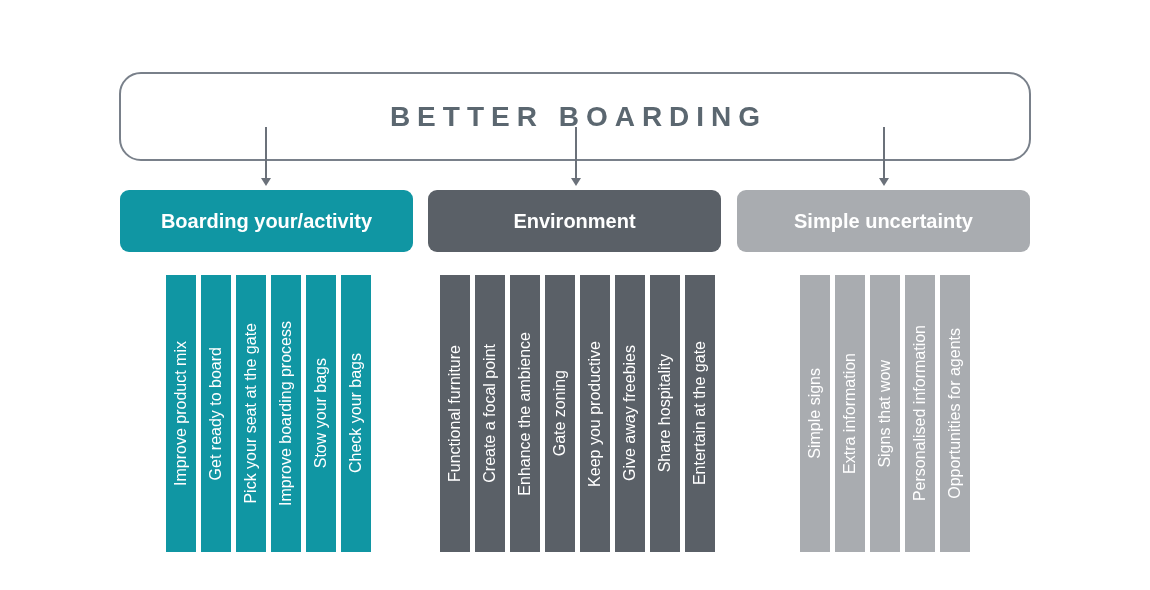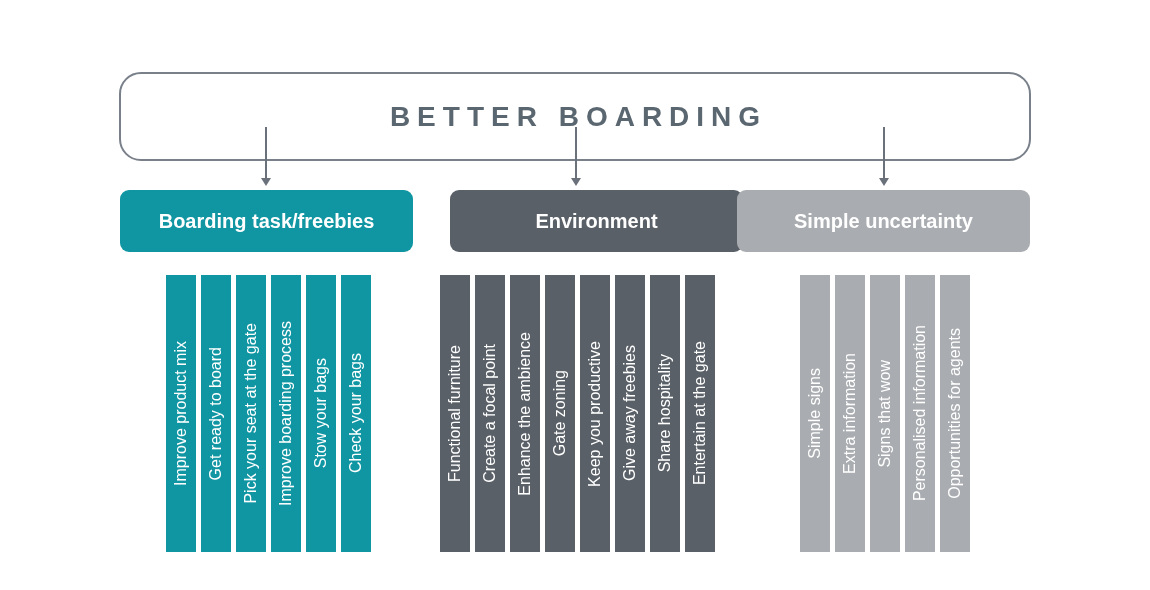--- a/index.html
+++ b/index.html
@@ -59,21 +59,21 @@
     align-items: center;
     justify-content: center;
   }
   .cat span {
     color: #ffffff;
     font-size: 20px;
     font-weight: bold;
     white-space: nowrap;
   }
   .cat1 { left: 120px;  background: #1096a3; }
-  .cat2 { left: 450px;  background: #5a6067; }
+  .cat2 { left: 428px;  background: #5a6067; }
   .cat3 { left: 737px;  background: #a9acb0; }
 
   
   .bars {
     position: absolute;
     top: 275px;
     height: 277px;
     display: flex;
     gap: 5px;
   }
@@ -115,21 +115,21 @@
   <div class="arrow arrow2">
     <i class="line"></i>
     <i class="head"></i>
   </div>
   <div class="arrow arrow3">
     <i class="line"></i>
     <i class="head"></i>
   </div>
 
   <div class="cat cat1">
-    <span>Boarding task/freebies</span>
+    <span>Boarding your/activity</span>
   </div>
   <div class="cat cat2">
     <span>Environment</span>
   </div>
   <div class="cat cat3">
     <span>Simple uncertainty</span>
   </div>
 
   <div class="bars bars1">
     <div class="bar">

